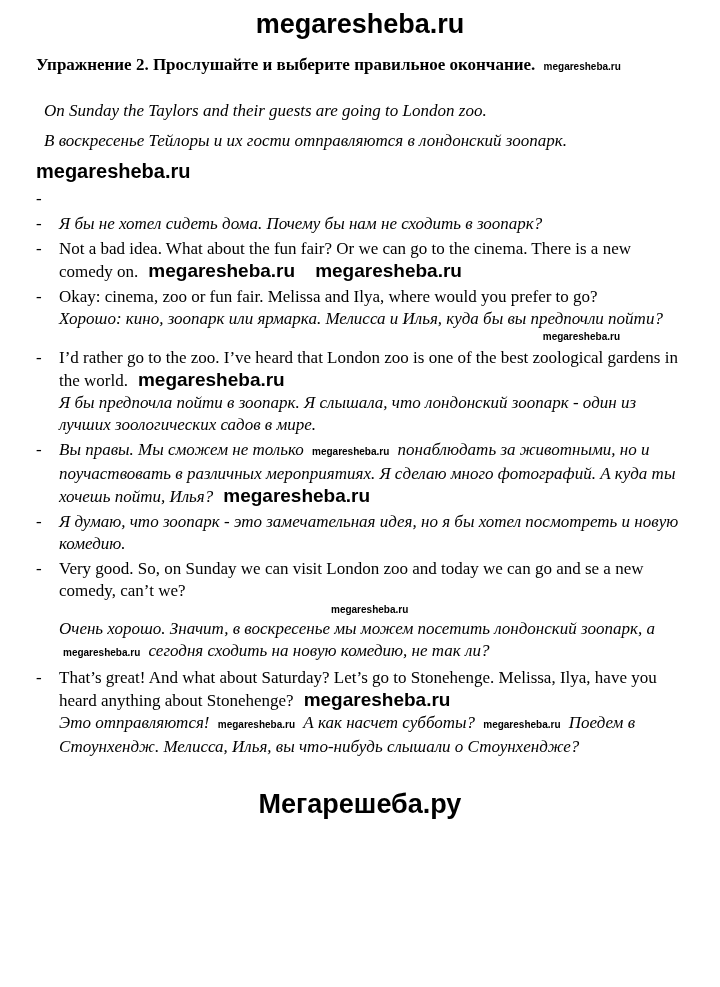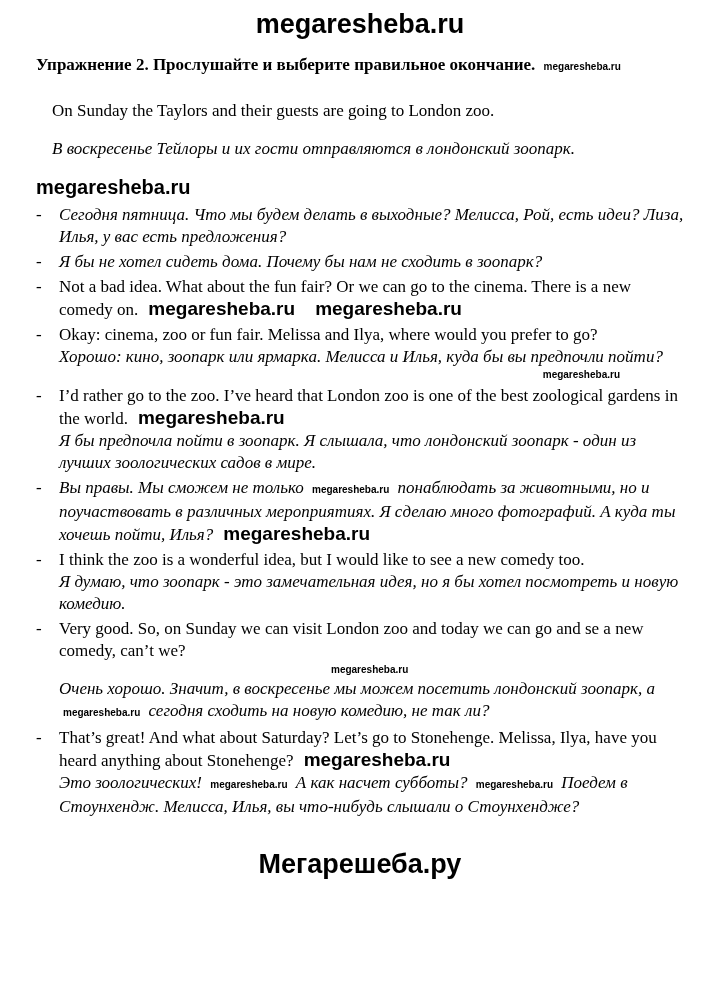--- a/index.html
+++ b/index.html
@@ -25,21 +25,21 @@
     line-height: 32px;
     margin: 2px 0 14px 0;
   }
 
   .ex-title {
     font-weight: 700;
     font-size: 17px;
     margin: 14px 0 22px 0;
   }
 
-  .intro p { margin: 16px; }
+  .intro p { margin: 8px; font-style: italic; }
   .en-line { margin: 0; }
   .ru-line { margin: 0; font-style: italic; }
 
   .wm {
     font-style: normal;
     font-family: "Liberation Sans", sans-serif;
     font-weight: 700;
     white-space: nowrap;
   }
   .wm-lg { font-size: 19px; padding: 0 10px; }
@@ -87,21 +87,20 @@
   <section class="intro">
     <p class="en-line">On Sunday the Taylors and their guests are going to London zoo.</p>
     <p class="ru-line">В воскресенье Тейлоры и их гости отправляются в лондонский зоопарк.</p>
     <div class="standalone-wm">megaresheba.ru</div>
   </section>
 
   <section class="dialogue">
       <div class="dialogue-item">
         <span class="dash">-</span>
         <div class="item-body">
-          <p class="ru-line"><span class="t">Сегодня пятница. Что мы будем делать в выходные? Мелисса, Рой, есть идеи? Лиза, Илья, у вас есть предложения?</span></p>
         </div>
       </div>
       <div class="dialogue-item">
         <span class="dash">-</span>
         <div class="item-body">
           <p class="ru-line"><span class="t">Я бы не хотел сидеть дома. Почему бы нам не сходить в зоопарк?</span></p>
         </div>
       </div>
       <div class="dialogue-item">
         <span class="dash">-</span>
@@ -126,37 +125,36 @@
       </div>
       <div class="dialogue-item">
         <span class="dash">-</span>
         <div class="item-body">
           <p class="ru-line"><span class="t">Вы правы. Мы сможем не только </span><span class="wm wm-sm">megaresheba.ru</span><span class="t"> понаблюдать за животными, но и поучаствовать в различных мероприятиях. Я сделаю много фотографий. А куда ты хочешь пойти, Илья?</span><span class="wm wm-lg">megaresheba.ru</span></p>
         </div>
       </div>
       <div class="dialogue-item">
         <span class="dash">-</span>
         <div class="item-body">
-          <p class="en-line"><span class="t">I think the zoo is a wonderful idea, but I would like to see a new comedy too.</span></p>
           <p class="ru-line"><span class="t">Я думаю, что зоопарк - это замечательная идея, но я бы хотел посмотреть и новую комедию.</span></p>
         </div>
       </div>
       <div class="dialogue-item">
         <span class="dash">-</span>
         <div class="item-body">
           <p class="en-line"><span class="t">Very good. So, on Sunday we can visit London zoo and today we can go and se a new comedy, can’t we?</span></p>
           <div class="wm wm-sm between-wm">megaresheba.ru</div>
           <p class="ru-line"><span class="t">Очень хорошо. Значит, в воскресенье мы можем посетить лондонский зоопарк, а </span><span class="wm wm-sm">megaresheba.ru</span><span class="t"> сегодня сходить на новую комедию, не так ли?</span></p>
         </div>
       </div>
       <div class="dialogue-item">
         <span class="dash">-</span>
         <div class="item-body">
           <p class="en-line"><span class="t">That’s great! And what about Saturday? Let’s go to Stonehenge. Melissa, Ilya, have you heard anything about Stonehenge?</span><span class="wm wm-lg">megaresheba.ru</span></p>
-          <p class="ru-line"><span class="t">Это зоологических! </span><span class="wm wm-sm">megaresheba.ru</span><span class="t"> А как насчет субботы? </span><span class="wm wm-sm">megaresheba.ru</span><span class="t"> Поедем в Стоунхендж. Мелисса, Илья, вы что-нибудь слышали о Стоунхендже?</span></p>
+          <p class="ru-line"><span class="t">Это отправляются! </span><span class="wm wm-sm">megaresheba.ru</span><span class="t"> А как насчет субботы? </span><span class="wm wm-sm">megaresheba.ru</span><span class="t"> Поедем в Стоунхендж. Мелисса, Илья, вы что-нибудь слышали о Стоунхендже?</span></p>
         </div>
       </div>
     </section>
 
   <div class="footer">
     <span>Мегарешеба.ру</span>
   </div>
 
 </div>
 

